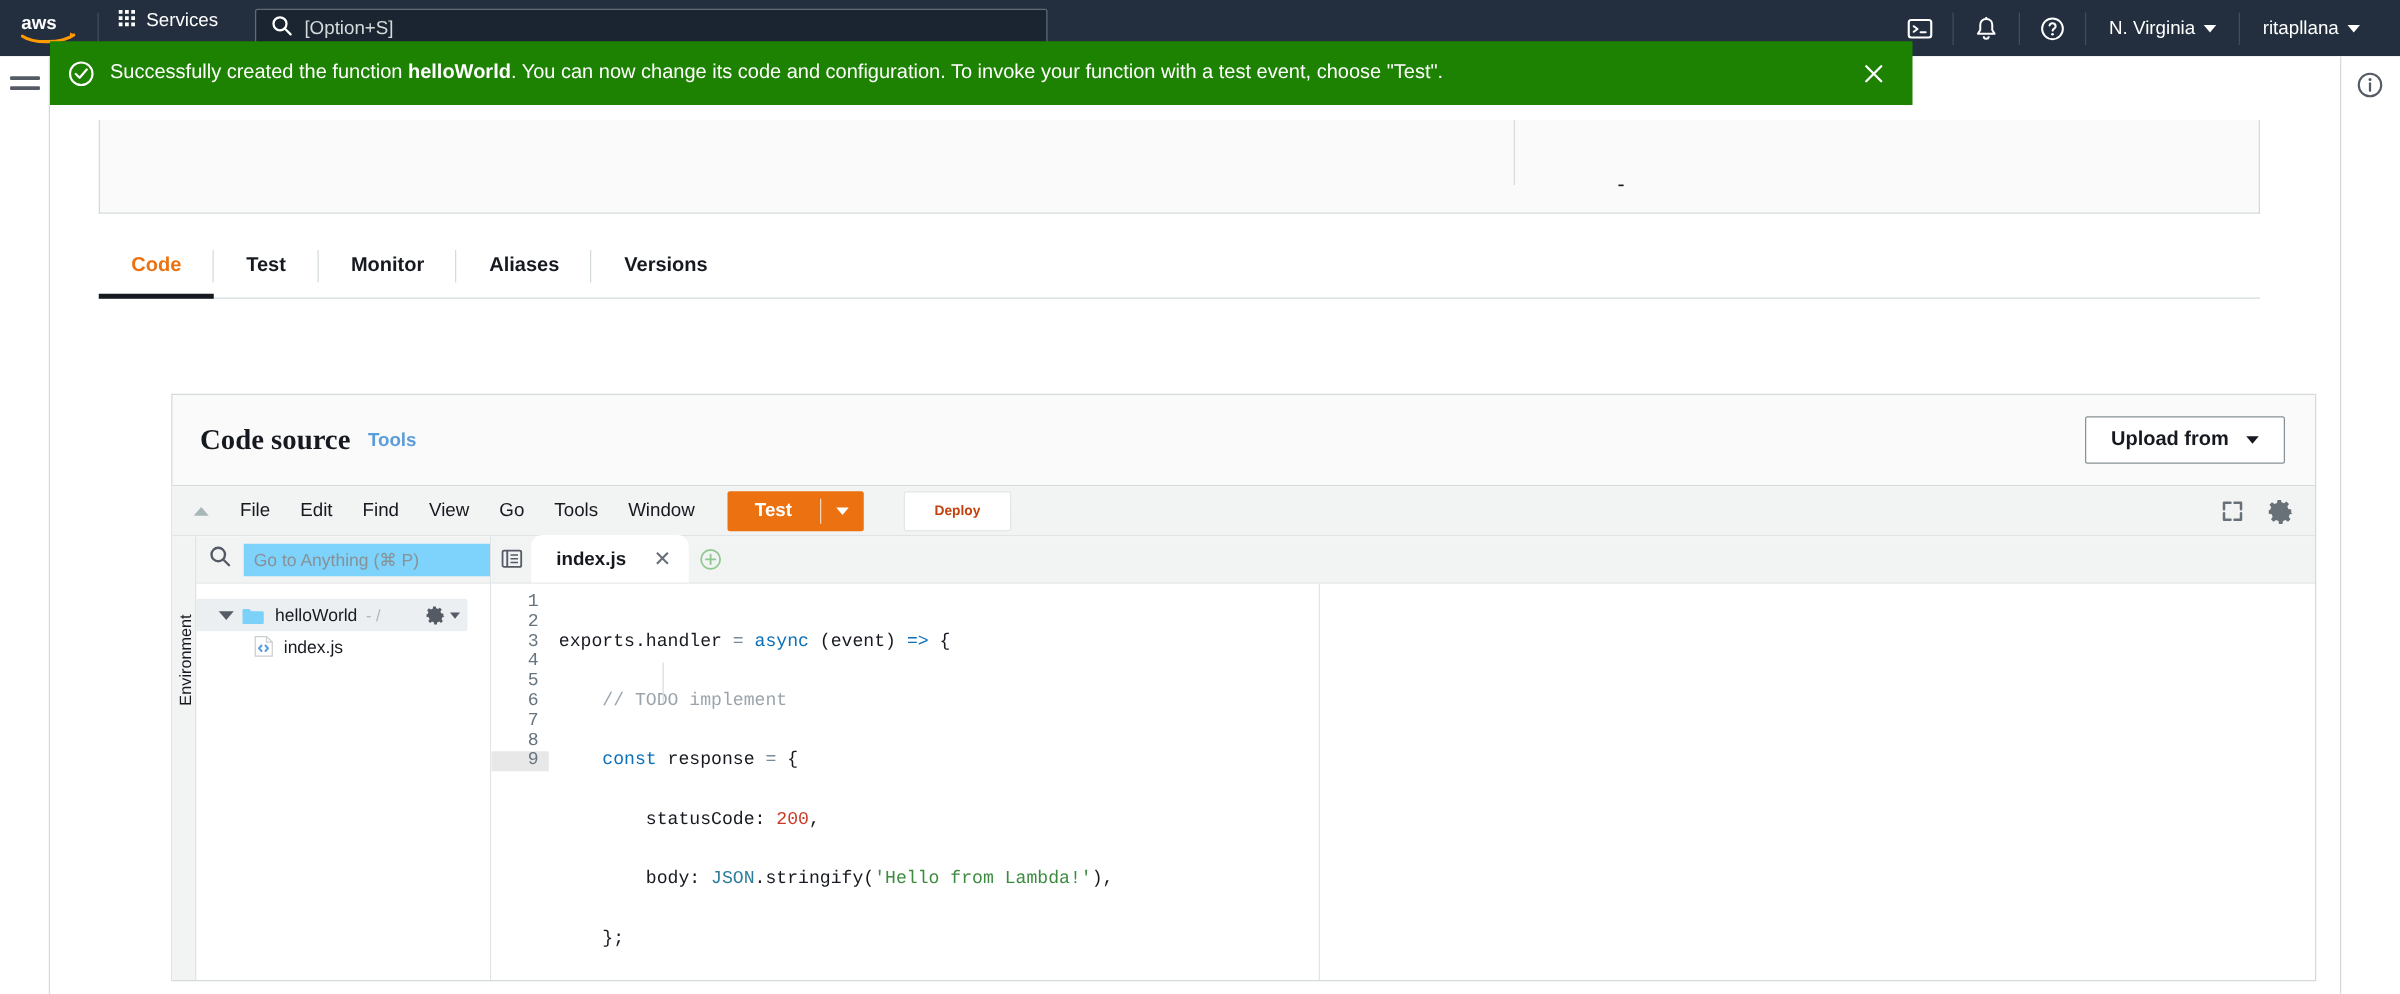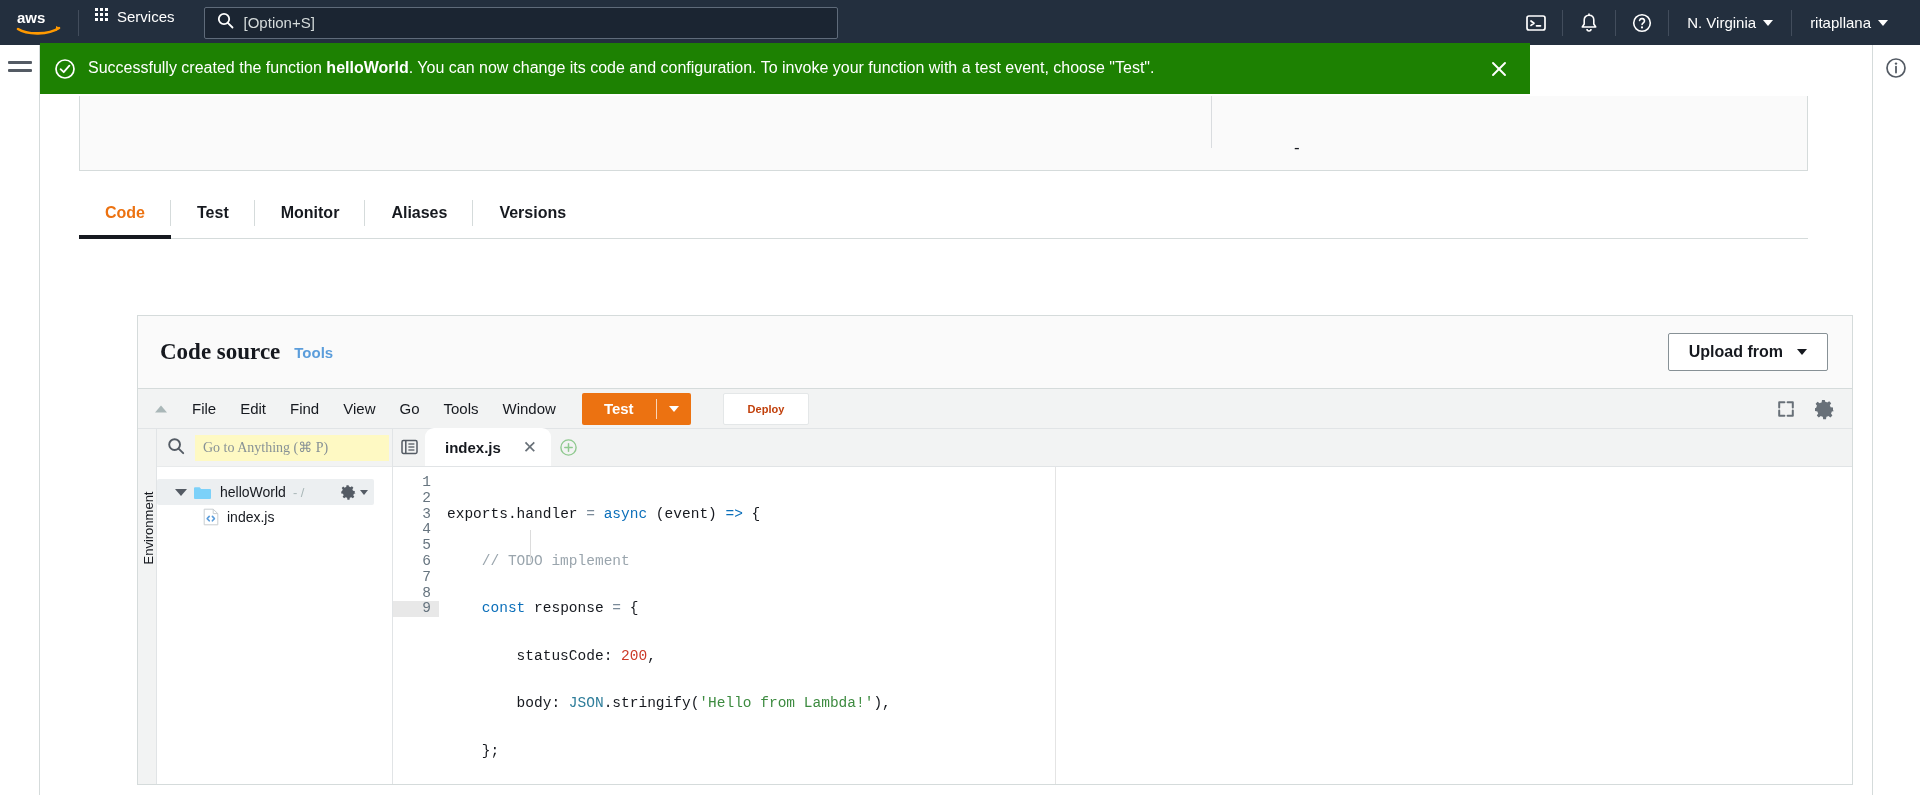--- a/index.html
+++ b/index.html
@@ -69,21 +69,21 @@
   .caret-down {
     width: 0; height: 0;
     border-left: 5px solid transparent;
     border-right: 5px solid transparent;
     border-top: 6px solid currentColor;
     display:inline-block;
   }
 
   
   .flash {
-    position: absolute; top: 43px; left: 40px;
+    position: absolute; top: 33px; left: 40px;
     width: 1490px; height: 51px;
     background: #1d8102;
     display: flex; align-items: center;
     color: #ffffff;
   }
   .flash-icon { margin-left: 14px; margin-right: 12px; flex-shrink: 0; display:flex; }
   .flash-text { font-size: 16px; line-height: 1.3; }
   .flash-text b { font-weight: bold; }
   .flash-close {
     margin-left: auto; margin-right: 18px;
@@ -262,23 +262,23 @@
     border-right: 1px solid #e1e4e6;
     flex-shrink: 0;
   }
   .goto-row {
     height: 38px; background: #f2f3f3;
     display: flex; align-items: center; padding: 0 6px 0 10px;
     border-bottom: 1px solid #e8eaeb;
   }
   .goto-input {
     flex: 1; margin-left: 10px; height: 26px;
-    background: #fef9c3; border: none; outline: none;
+    background: #7dd3fc; border: none; outline: none;
     font-size: 14px; color: #545b64; padding: 0 8px;
-    font-family: Liberation Serif, serif;
+    font-family: Liberation Sans, sans-serif;
   }
   .goto-input::placeholder { color: #879196; opacity: 1; }
 
   .tree { padding-top: 12px; }
   .tree-row {
     display: flex; align-items: center;
     height: 26px; padding-left: 18px; cursor: pointer;
   }
   .tree-row.folder { background: #eceff1; margin-right: 18px; border-radius: 2px; }
   .tree-tri {

